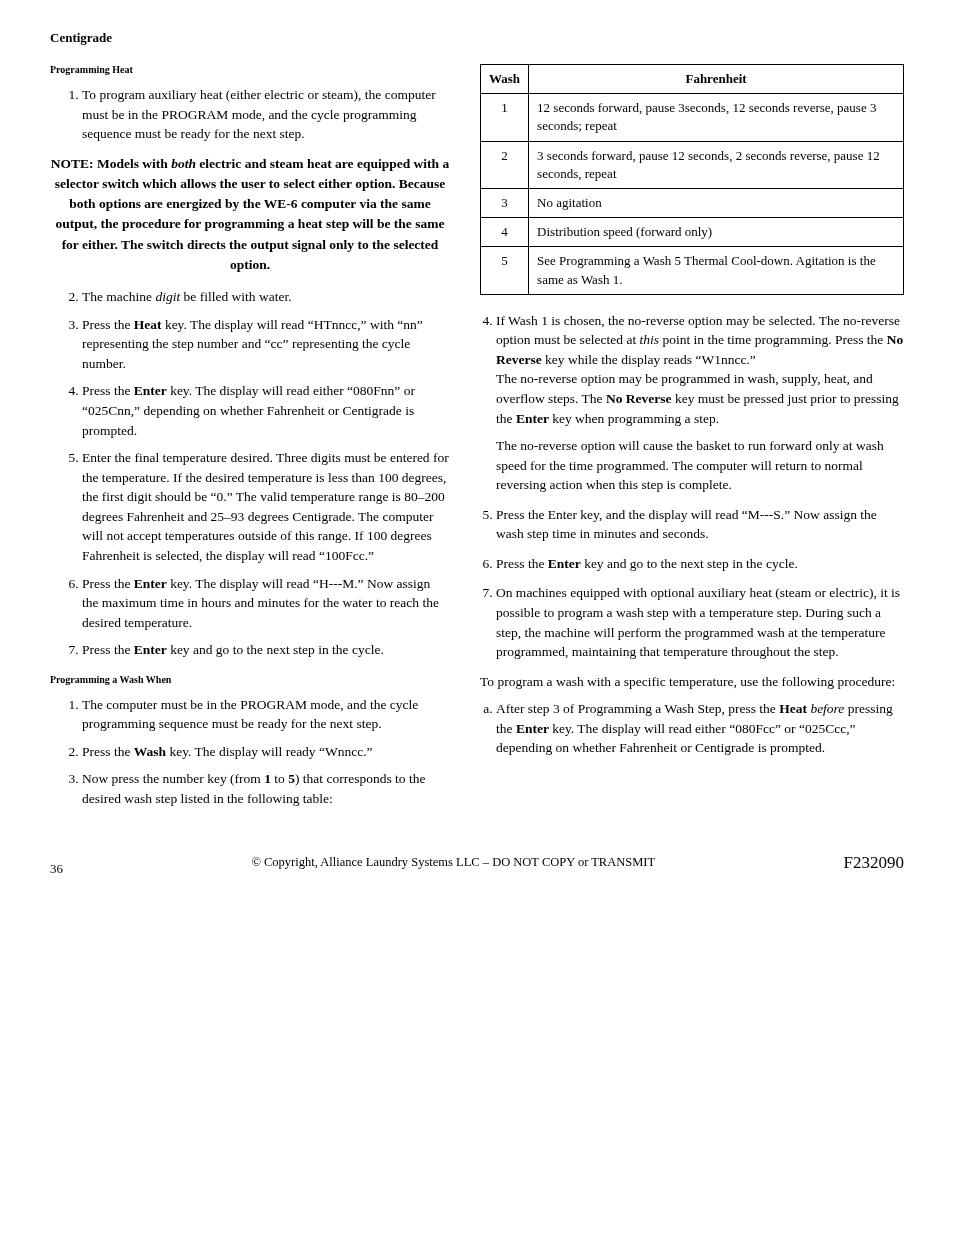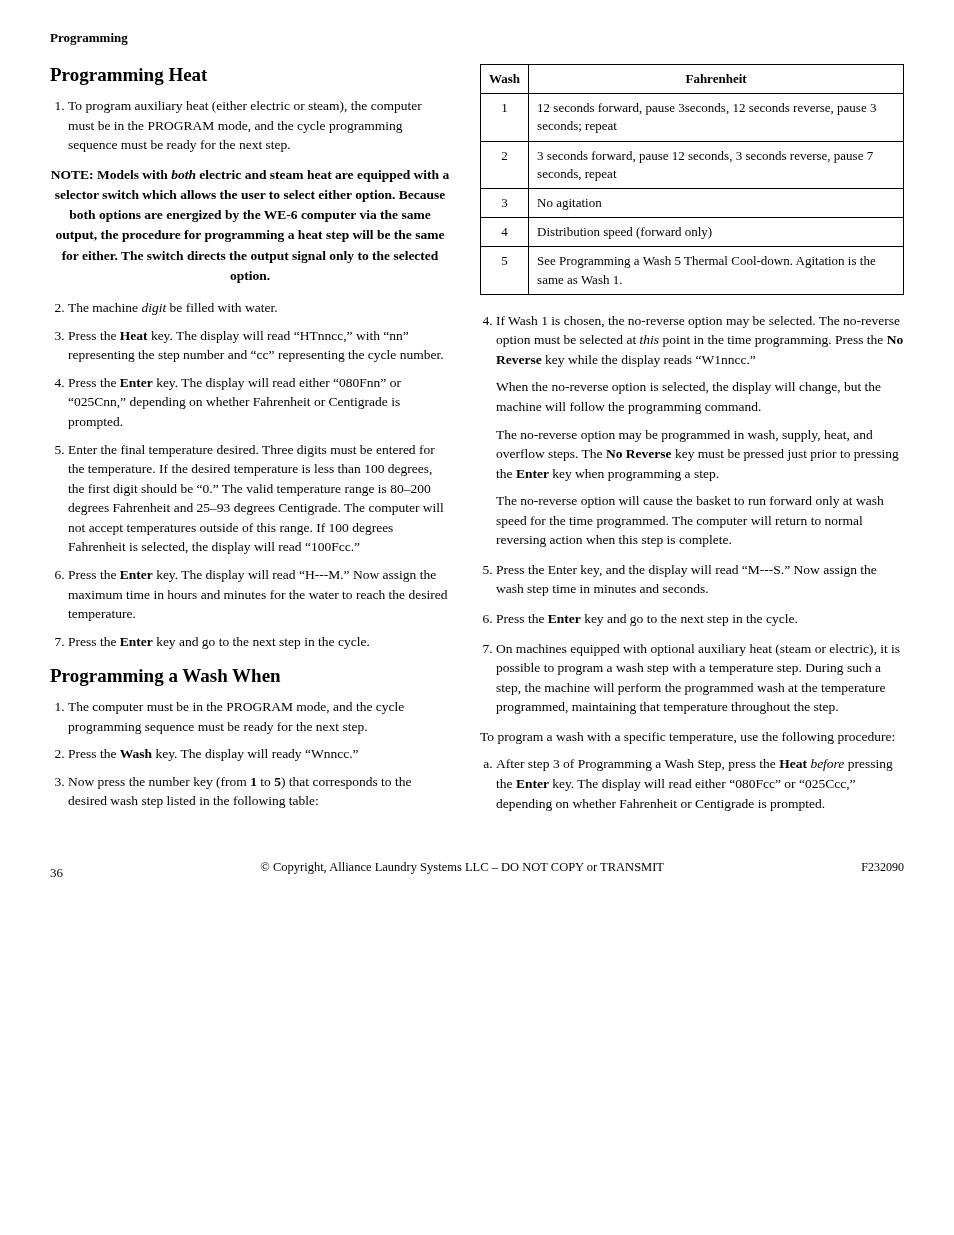--- a/index.html
+++ b/index.html
@@ -23,26 +23,26 @@
       align-items: flex-start;
     }
     .left-col {
       flex: 0 0 400px;
       max-width: 400px;
     }
     .right-col {
       flex: 1;
     }
     h2 {
-      font-size: 19px;
+      font-size: 10px;
       font-weight: bold;
       margin-bottom: 10px;
     }
     ol {
-      margin-left: 18px;
+      margin-left: 32px;
       margin-bottom: 10px;
     }
     ol li {
       margin-bottom: 8px;
       line-height: 1.45;
     }
     p {
       margin-bottom: 8px;
       line-height: 1.45;
     }
@@ -108,27 +108,27 @@
     }
     .page-num {
       font-weight: normal;
       margin-top: 12px;
     }
     .footer-center {
       font-size: 12.5px;
       text-align: center;
     }
     .footer-right {
-      font-size: 12px;
+      font-size: 17px;
     }
   </style>
 </head>
 <body>
 
-<div class="page-header">Programming</div>
+<div class="page-header">Centigrade</div>
 
 <div class="two-col">
 
   <div class="left-col">
     <h2>Programming Heat</h2>
 
     <ol>
       <li>To program auxiliary heat (either electric or steam), the computer must be in the PROGRAM mode, and the cycle programming sequence must be ready for the next step.</li>
     </ol>
 
@@ -177,41 +177,40 @@
           <th>Fahrenheit</th>
         </tr>
       </thead>
       <tbody id="table-body">
       <tr>
             <td>1</td>
             <td>12 seconds forward, pause 3seconds, 12 seconds reverse, pause 3 seconds; repeat</td>
           </tr>
           <tr>
             <td>2</td>
-            <td>3 seconds forward, pause 12 seconds, 3 seconds reverse, pause 7 seconds, repeat</td>
+            <td>3 seconds forward, pause 12 seconds, 2 seconds reverse, pause 12 seconds, repeat</td>
           </tr>
           <tr>
             <td>3</td>
             <td>No agitation</td>
           </tr>
           <tr>
             <td>4</td>
             <td>Distribution speed (forward only)</td>
           </tr>
           <tr>
             <td>5</td>
             <td>See Programming a Wash 5 Thermal Cool-down. Agitation is the same as Wash 1.</td>
           </tr>
         </tbody>
     </table>
 
     <ol start="4">
       <li>
         <span>If Wash 1 is chosen, the no-reverse option may be selected. The no-reverse option must be selected at </span><em>this</em><span> point in the time programming. Press the </span><strong>No Reverse</strong><span> key while the display reads “W1nncc.”</span>
-        <p class="indent-para" style="margin-top:8px;">When the no-reverse option is selected, the display will change, but the machine will follow the programming command.</p>
         <p class="indent-para">
           <span>The no-reverse option may be programmed in wash, supply, heat, and overflow steps. The </span><strong>No Reverse</strong><span> key must be pressed just prior to pressing the </span><strong>Enter</strong><span> key when programming a step.</span>
         </p>
         <p class="indent-para">The no-reverse option will cause the basket to run forward only at wash speed for the time programmed. The computer will return to normal reversing action when this step is complete.</p>
       </li>
       <li>Press the Enter key, and the display will read “M---S.” Now assign the wash step time in minutes and seconds.</li>
       <li>
         <span>Press the </span><strong>Enter</strong><span> key and go to the next step in the cycle.</span>
       </li>
       <li>On machines equipped with optional auxiliary heat (steam or electric), it is possible to program a wash step with a temperature step. During such a step, the machine will perform the programmed wash at the temperature programmed, maintaining that temperature throughout the step.</li>

